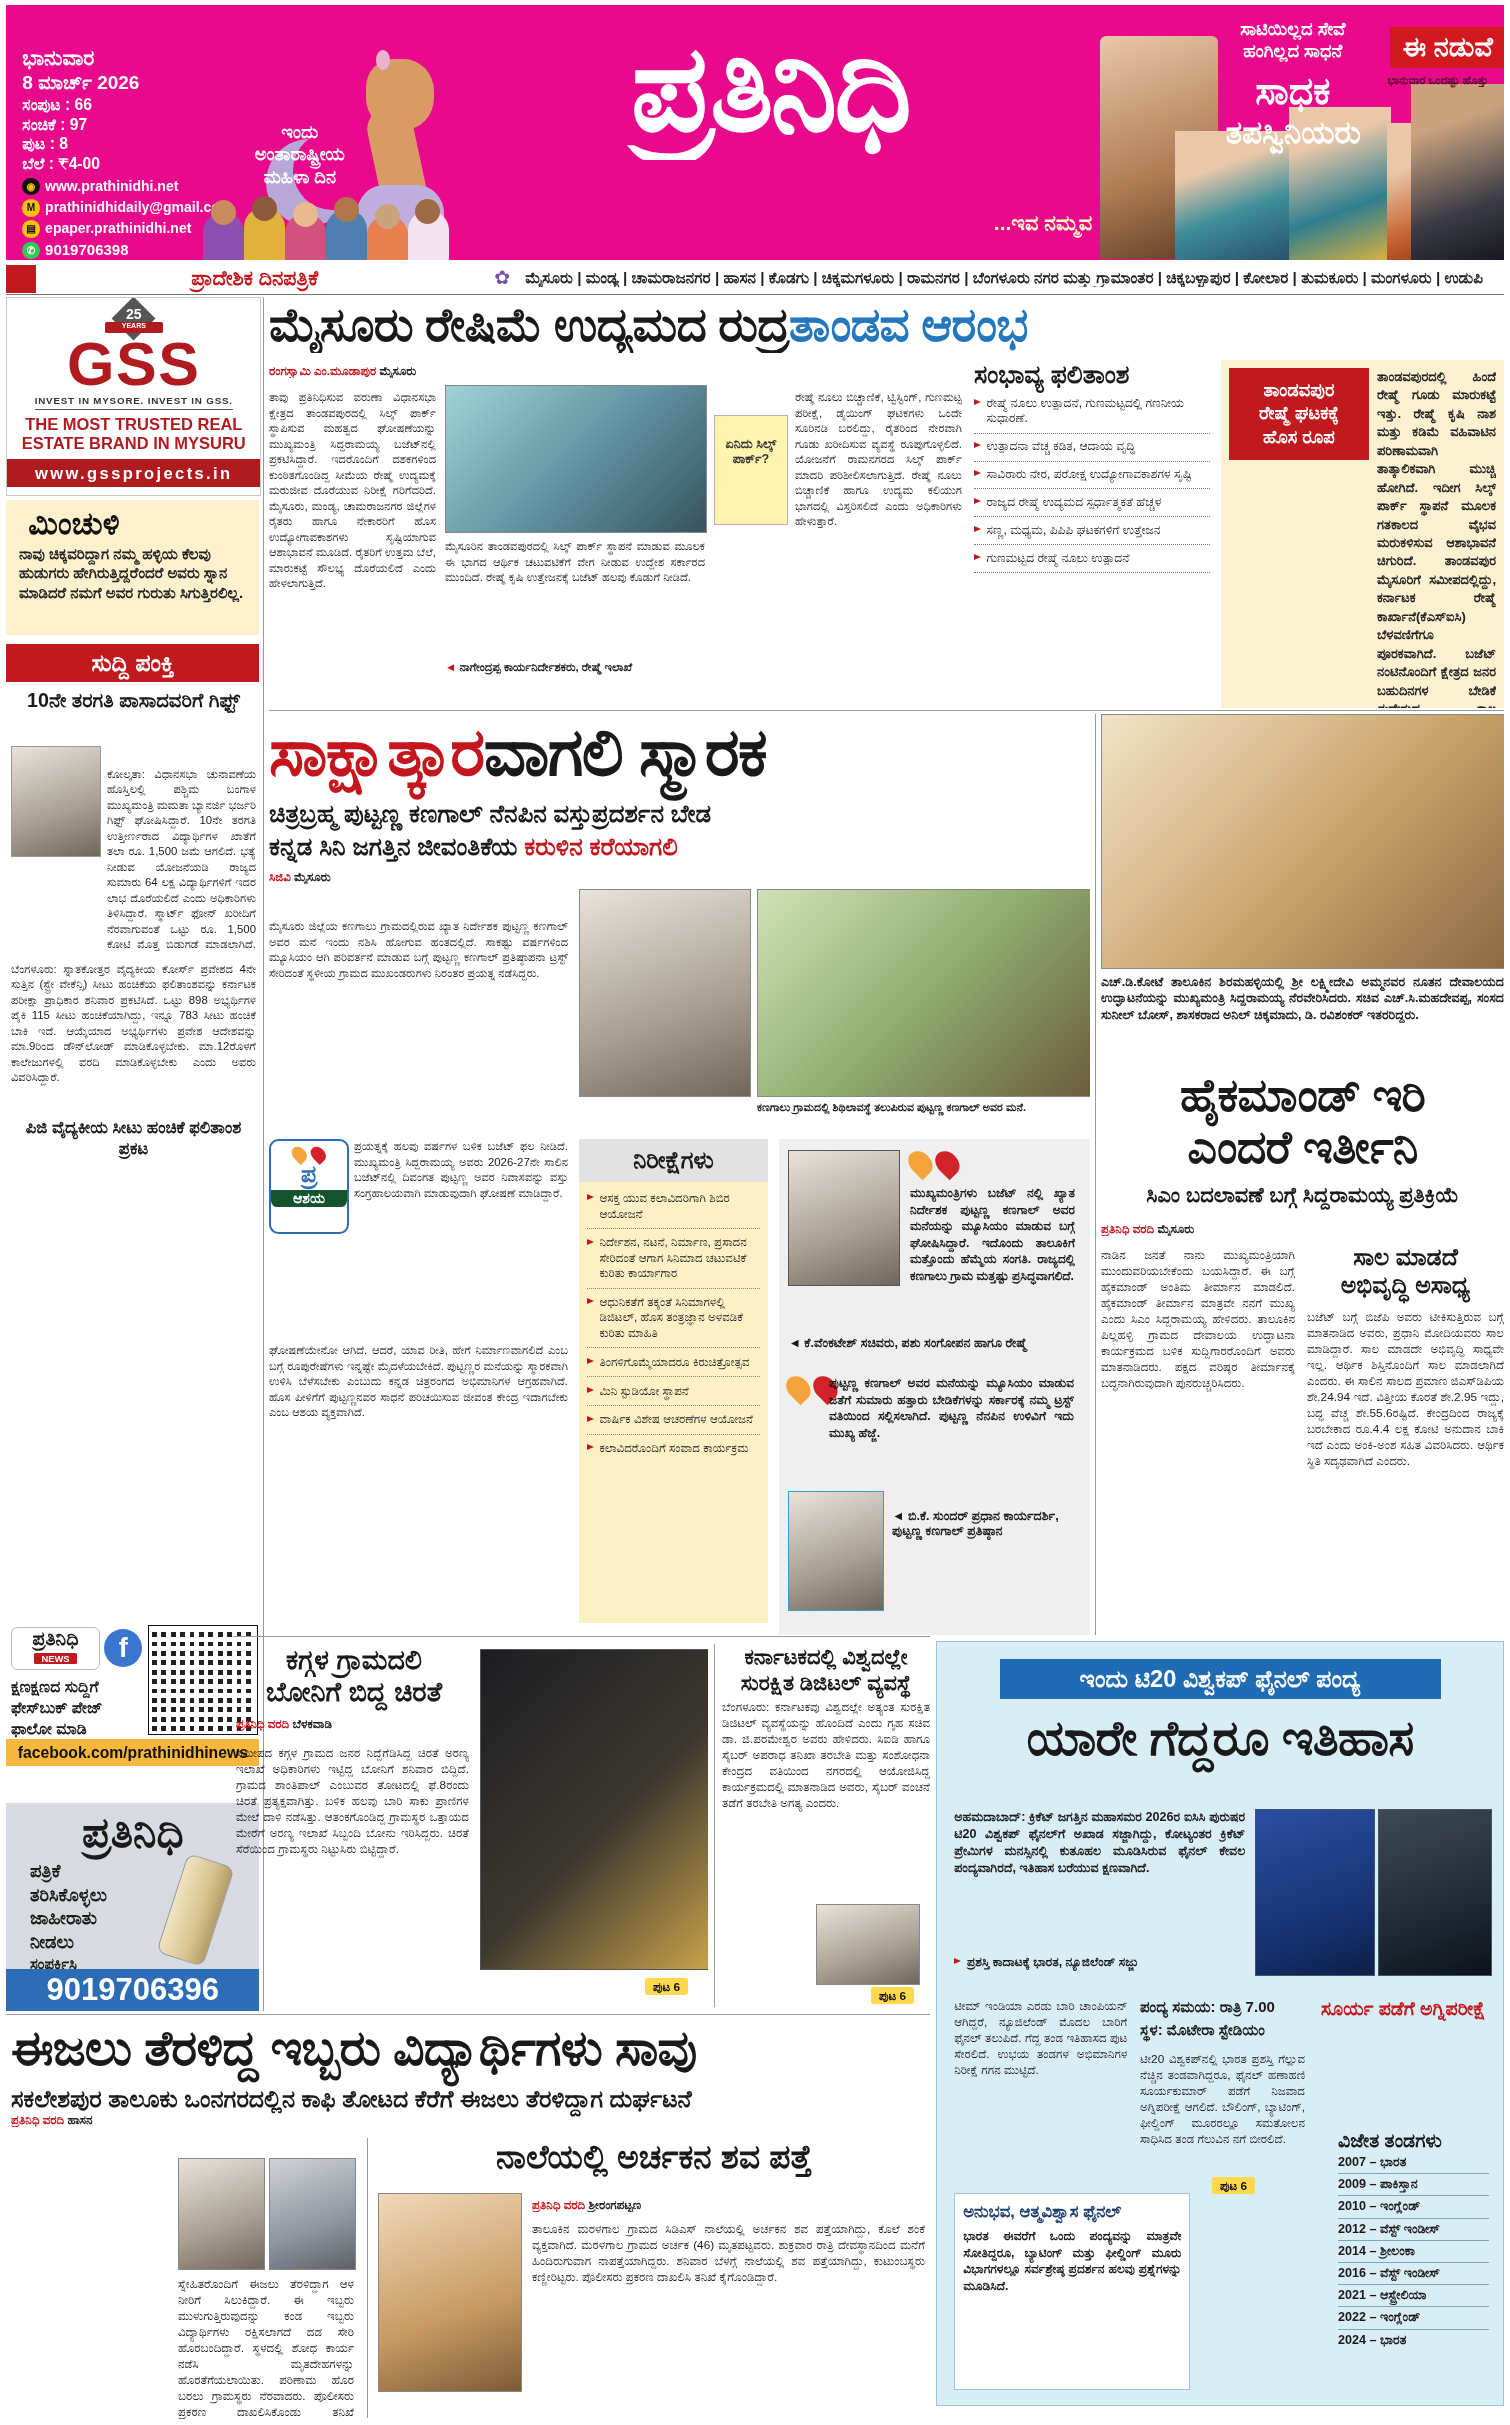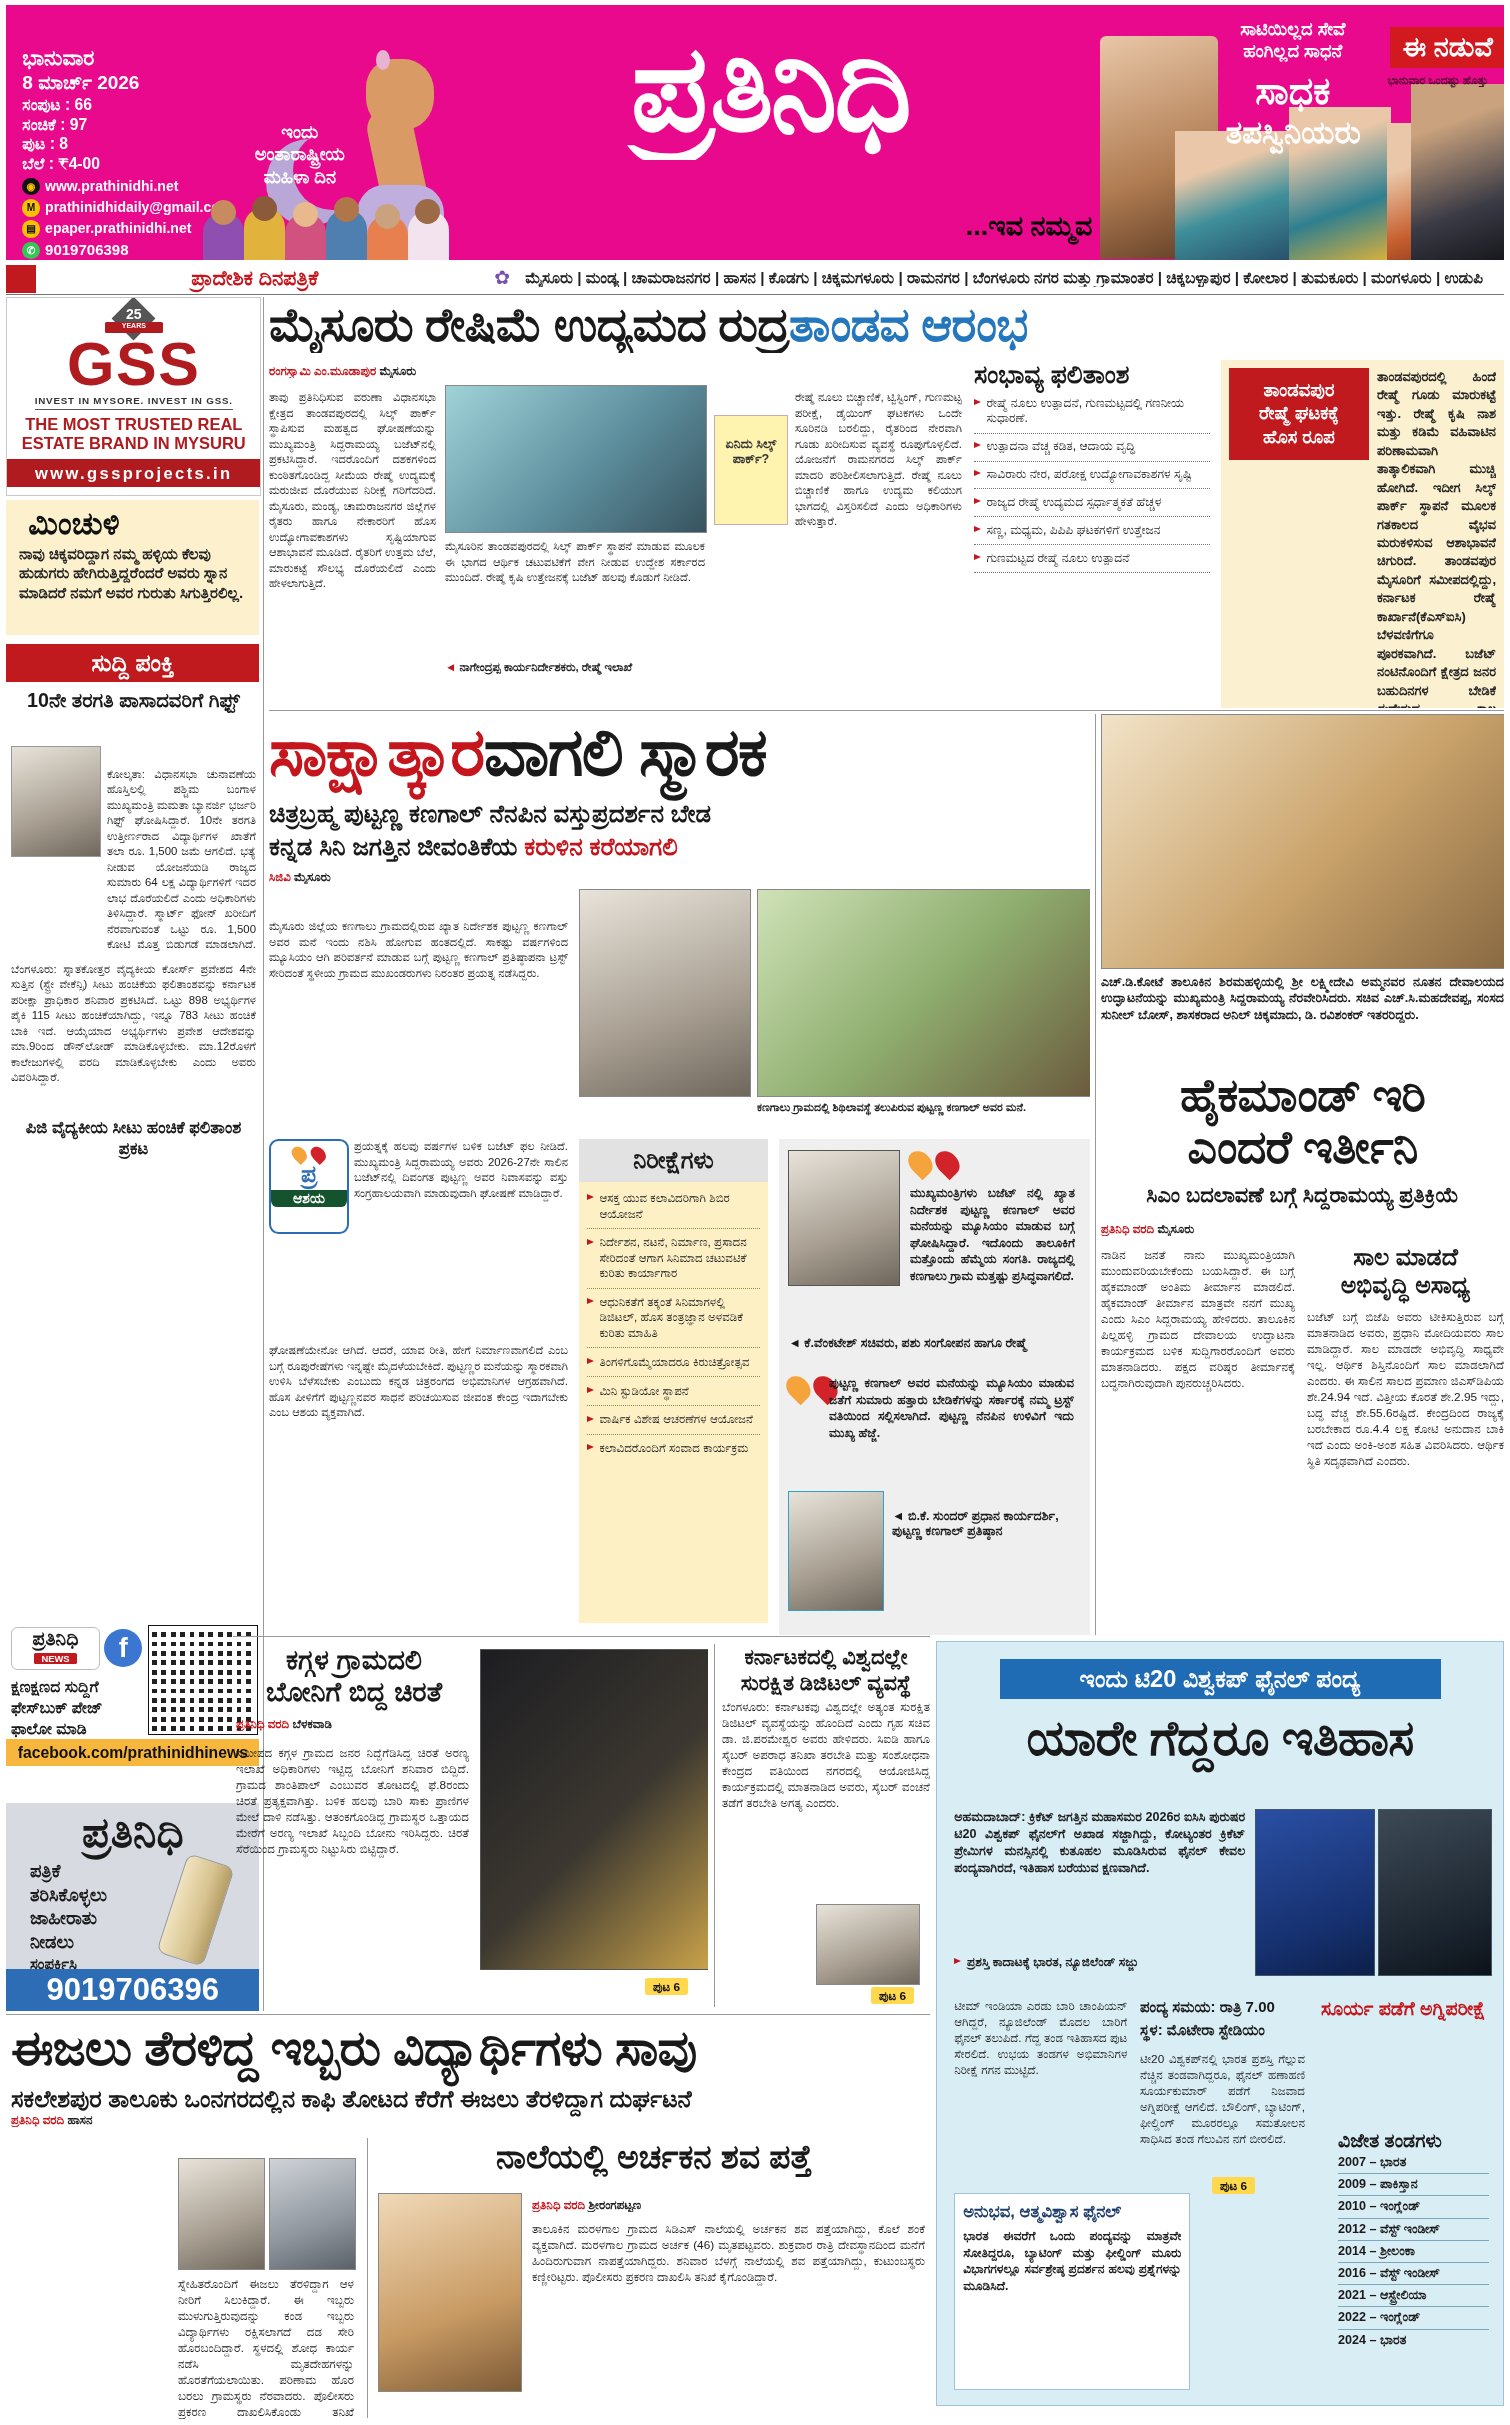--- a/index.html
+++ b/index.html
@@ -97,21 +97,21 @@
       <div class="abs" style="left:90px;bottom:33px;width:25px;height:25px;border-radius:50%;background:#e7b98c;"></div>
       <div class="abs" style="left:123px;bottom:0;width:41px;height:50px;border-radius:19px 19px 0 0;background:#4f7fb0;"></div>
       <div class="abs" style="left:131px;bottom:38px;width:25px;height:25px;border-radius:50%;background:#b0764a;"></div>
       <div class="abs" style="left:164px;bottom:0;width:41px;height:44px;border-radius:19px 19px 0 0;background:#e77f4f;"></div>
       <div class="abs" style="left:172px;bottom:31px;width:25px;height:25px;border-radius:50%;background:#caa27d;"></div>
       <div class="abs" style="left:205px;bottom:0;width:41px;height:49px;border-radius:19px 19px 0 0;background:#f3e3ef;"></div>
       <div class="abs" style="left:212px;bottom:36px;width:25px;height:25px;border-radius:50%;background:#9c6a44;"></div>
     </div>
 
     <div class="abs b" style="left:445px;top:14px;width:637px;text-align:center;color:#fff;font-size:120px;letter-spacing:-3.1px;white-space:nowrap;overflow:hidden;">ಪ್ರತಿನಿಧಿ</div>
-    <div class="abs b" style="left:834px;top:206px;width:252px;text-align:right;color:#000000;font-size:27px;">...ಇವ ನಮ್ಮವ</div>
+    <div class="abs b" style="left:834px;top:206px;width:252px;text-align:right;color:#fef9c3;font-size:21px;">...ಇವ ನಮ್ಮವ</div>
 
     <div class="abs" style="left:1094px;top:0;width:404px;height:255px;overflow:hidden;">
       <div class="abs ph-person" style="left:0px;top:31px;width:118px;height:223px;border-radius:6.3px 6.3px 0 0;"></div>
       <div class="abs ph-person" style="left:75px;top:126px;width:118px;height:129px;background:linear-gradient(160deg,#e9c7a8 30%,#3f8f9a 60%,#274f6b);"></div>
       <div class="abs ph-person" style="left:189px;top:102px;width:102px;height:153px;background:linear-gradient(160deg,#e9c7a8 25%,#2f7f8f 65%,#d9b13c);"></div>
       <div class="abs ph-person" style="left:287px;top:118px;width:98px;height:137px;background:linear-gradient(160deg,#e9c7a8 30%,#c75f2f 70%,#7d2f17);"></div>
       <div class="abs ph-person" style="left:311px;top:79px;width:94px;height:176px;background:linear-gradient(160deg,#caa27d 25%,#3b3b46 70%,#17171d);"></div>
       <div class="abs b" style="left:94px;top:14px;width:197px;text-align:center;color:#fff;font-size:18px;">ಸಾಟಿಯಿಲ್ಲದ ಸೇವೆ</div>
       <div class="abs b" style="left:94px;top:36px;width:197px;text-align:center;color:#fff;font-size:18px;">ಹಂಗಿಲ್ಲದ ಸಾಧನೆ</div>
       <div class="abs b" style="left:102px;top:65px;width:181px;text-align:center;color:#fff;font-size:38px;">ಸಾಧಕ</div>

